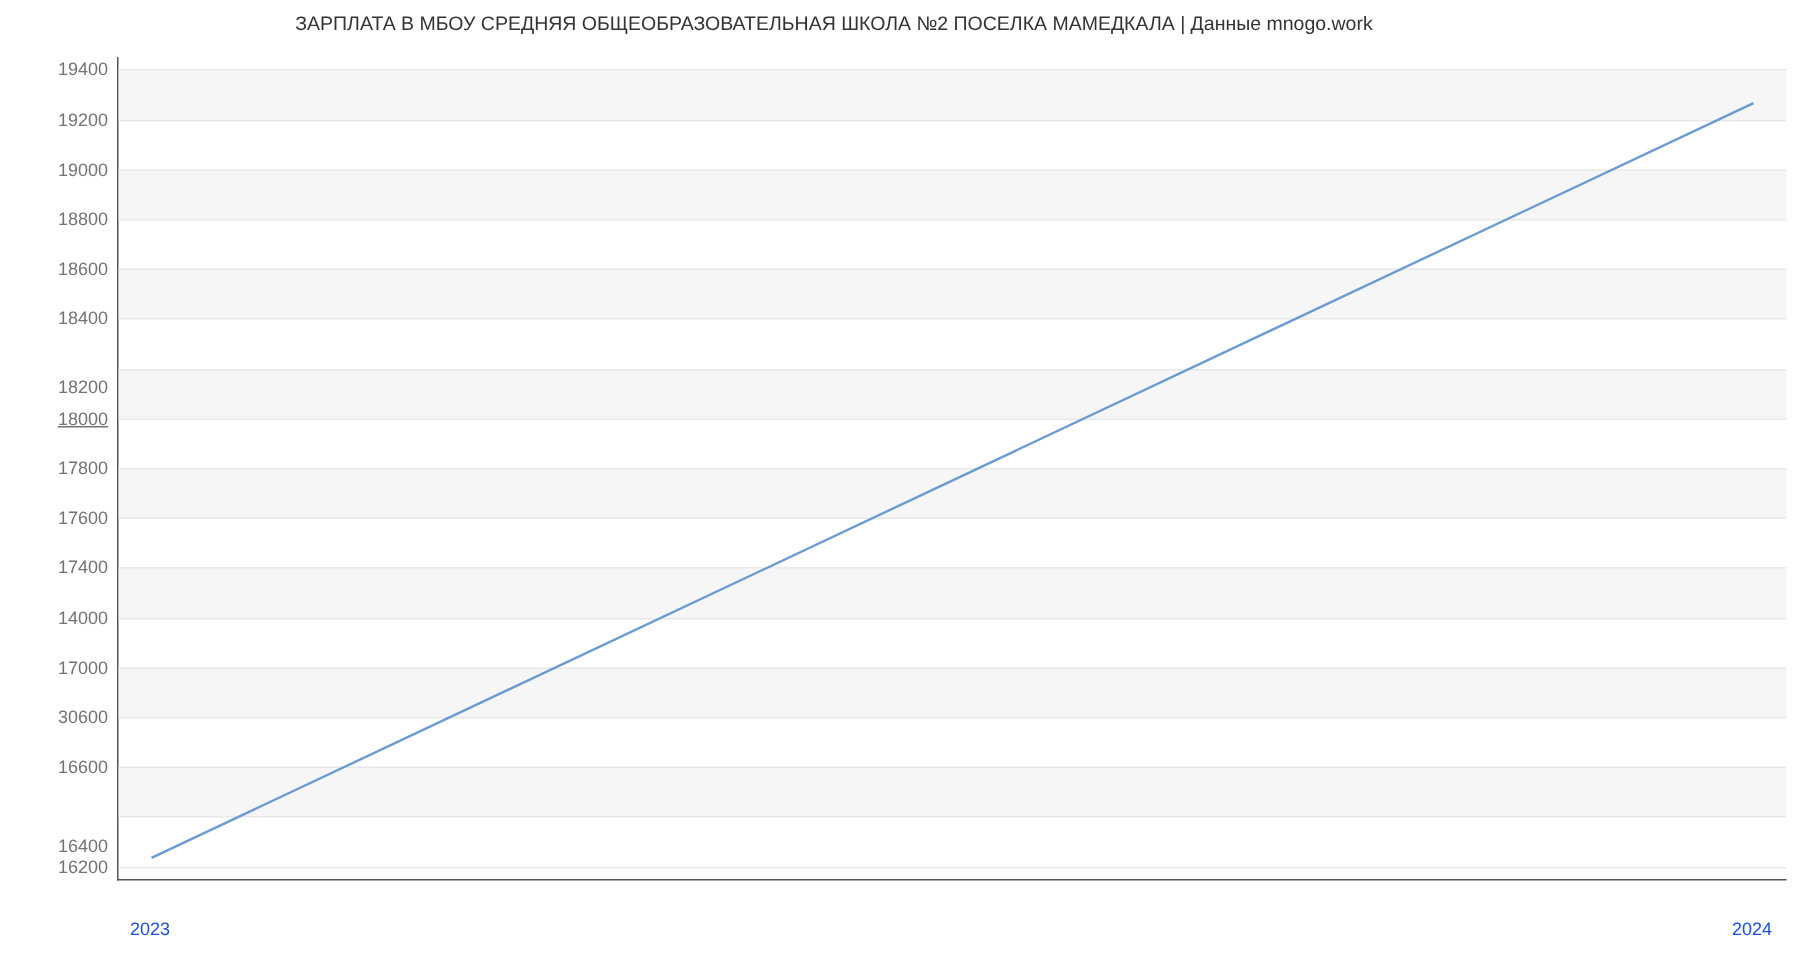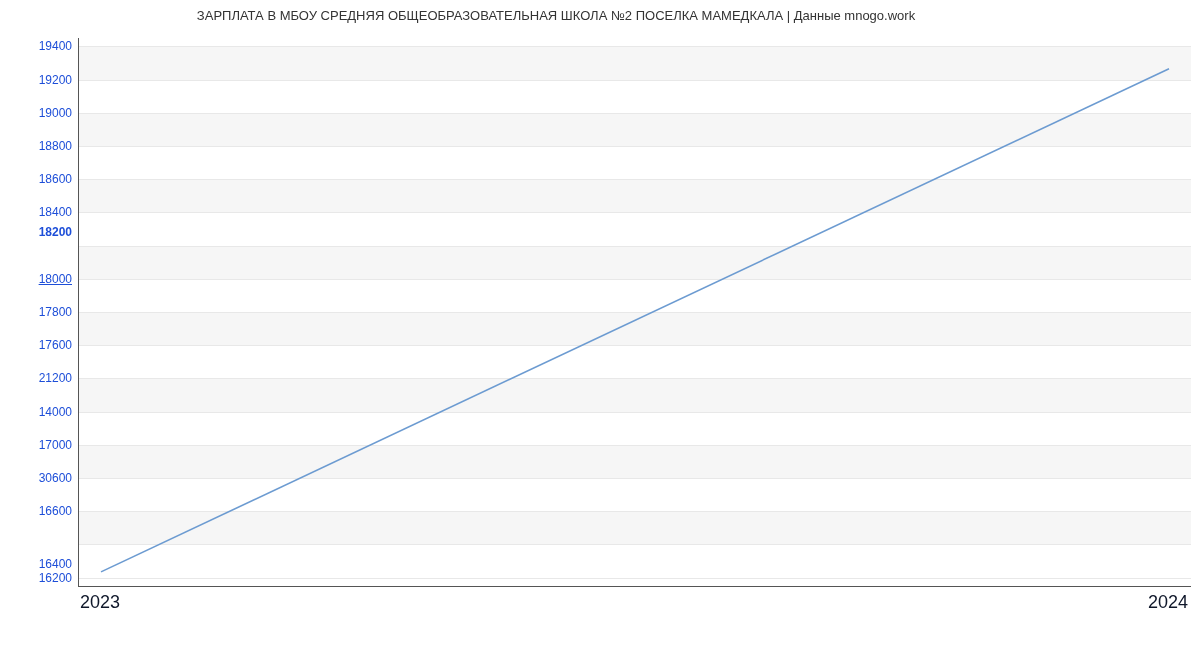--- a/index.html
+++ b/index.html
@@ -49,28 +49,28 @@
     width: 100%;
     height: 1px;
     background: #e8e8e8;
   }
   .y-tick-label {
     position: absolute;
     right: 1128px;
     width: 60px;
     text-align: right;
     font-size: 12px;
-    color: #1d4ed8;
+    color: #737373;
     transform: translateY(-50%);
   }
   .x-tick-label {
     position: absolute;
-    top: 592px;
-    font-size: 18px;
-    color: #0f172a;
+    top: 612px;
+    font-size: 12px;
+    color: #1d4ed8;
     transform: translateX(-50%);
   }
   svg.line-layer {
     position: absolute;
     left: 0;
     top: 0;
     width: 100%;
     height: 100%;
   }
 </style>
@@ -111,25 +111,25 @@
         <path d="M22 533.8848484848485 L1090 30.721212121212147" fill="none" stroke="#6c9bd1" stroke-width="1.6"></path>
       </svg>
   </div>
 
 <div class="y-tick-label" style="top: 577.697px;">16200</div>
     <div class="y-tick-label" style="top: 544.485px; margin-top: 20px;">16400</div>
     <div class="y-tick-label" style="top: 511.273px;">16600</div>
     <div class="y-tick-label" style="top: 478.061px;">30600</div>
     <div class="y-tick-label" style="top: 444.848px;">17000</div>
     <div class="y-tick-label" style="top: 411.636px;">14000</div>
-    <div class="y-tick-label" style="top: 378.424px;">21200</div>
+    <div class="y-tick-label" style="top: 378.424px;">17400</div>
     <div class="y-tick-label" style="top: 345.212px;">17600</div>
     <div class="y-tick-label" style="top: 312px;">17800</div>
     <div class="y-tick-label" style="top: 278.788px; text-decoration: underline;">18000</div>
-    <div class="y-tick-label" style="top: 232px; font-weight: bold;">18200</div>
+    <div class="y-tick-label" style="top: 258px;">18200</div>
     <div class="y-tick-label" style="top: 212.364px;">18400</div>
     <div class="y-tick-label" style="top: 179.152px;">18600</div>
     <div class="y-tick-label" style="top: 145.939px;">18800</div>
     <div class="y-tick-label" style="top: 112.727px;">19000</div>
     <div class="y-tick-label" style="top: 79.5152px;">19200</div>
     <div class="y-tick-label" style="top: 46.303px;">19400</div>
     <div class="x-tick-label" style="left: 100px;">2023</div>
     <div class="x-tick-label" style="left: 1168px;">2024</div>
   </div>
 

